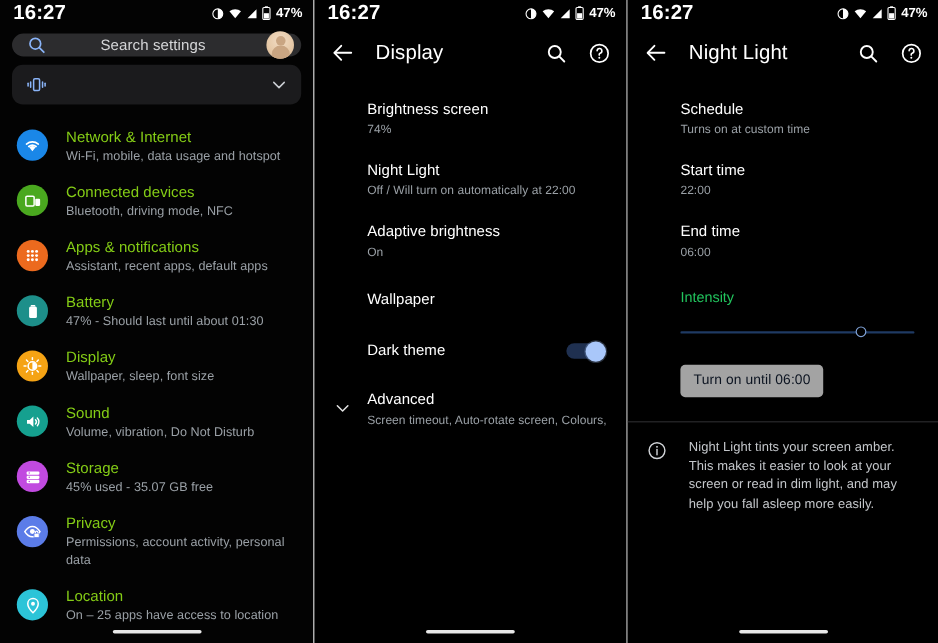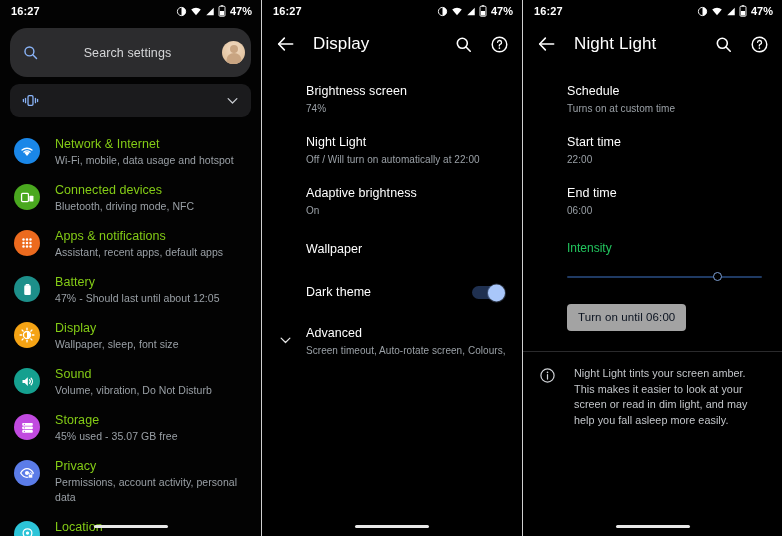--- a/index.html
+++ b/index.html
@@ -19,28 +19,28 @@
   }
   .phone.left{width:261px;background:#030303;}
   .phone.mid{width:260px;border-left:1px solid #cfcfcf;border-right:1px solid #cfcfcf;}
   .phone.right{width:259px;}
 
   
   .statusbar{
     height:22px;display:flex;align-items:center;justify-content:space-between;
     padding:0 9px 0 11px;box-sizing:border-box;
   }
-  .status-time{font-size:11px;font-weight:600;letter-spacing:.1px;color:#fff;}
+  .status-time{font-size:17px;font-weight:600;letter-spacing:.1px;color:#fff;}
   .status-icons{display:flex;align-items:center;gap:3px;}
   .status-icons svg{display:block;}
   .batt-pct{font-size:11px;font-weight:700;margin-left:1px;color:#fff;}
 
   
   .search-card{
-    margin:6px 10px 0 10px;height:49px;border-radius:17px;background:#2c2c2e;
+    margin:6px 10px 0 10px;height:19px;border-radius:17px;background:#2c2c2e;
     display:flex;align-items:center;padding:0 6px 0 12px;box-sizing:border-box;
     position:relative;
   }
   .search-icon{width:17px;height:17px;flex:0 0 auto;}
   .search-text{
     flex:1;text-align:center;font-size:12.5px;color:#d5d6d8;letter-spacing:.1px;
     margin-left:-6px;
   }
   .avatar{
     width:23px;height:23px;border-radius:50%;
@@ -234,21 +234,21 @@
 
       <div class="setting-row">
         <div class="s-icon" style="background:#1d8f8a">
           <svg width="13" height="13" viewBox="0 0 24 24">
             <rect x="8.5" y="2" width="7" height="2.6" rx="1" fill="#fff"></rect>
             <rect x="6" y="4.3" width="12" height="18" rx="2.4" fill="#fff"></rect>
           </svg>
         </div>
         <div class="s-texts">
           <div class="s-title">Battery</div>
-          <div class="s-sub">47% - Should last until about 12:05</div>
+          <div class="s-sub">47% - Should last until about 01:30</div>
         </div>
       </div>
 
       <div class="setting-row">
         <div class="s-icon" style="background:#f5a314">
           <svg width="16" height="16" viewBox="0 0 24 24">
             <circle cx="12" cy="12" r="5.3" fill="none" stroke="#fff" stroke-width="2"></circle>
             <path d="M12 7.2 a4.8 4.8 0 0 1 0 9.6 z" fill="#fff"></path>
             <g stroke="#fff" stroke-width="1.9" stroke-linecap="round">
               <line x1="12" y1="1.6" x2="12" y2="4"></line>

